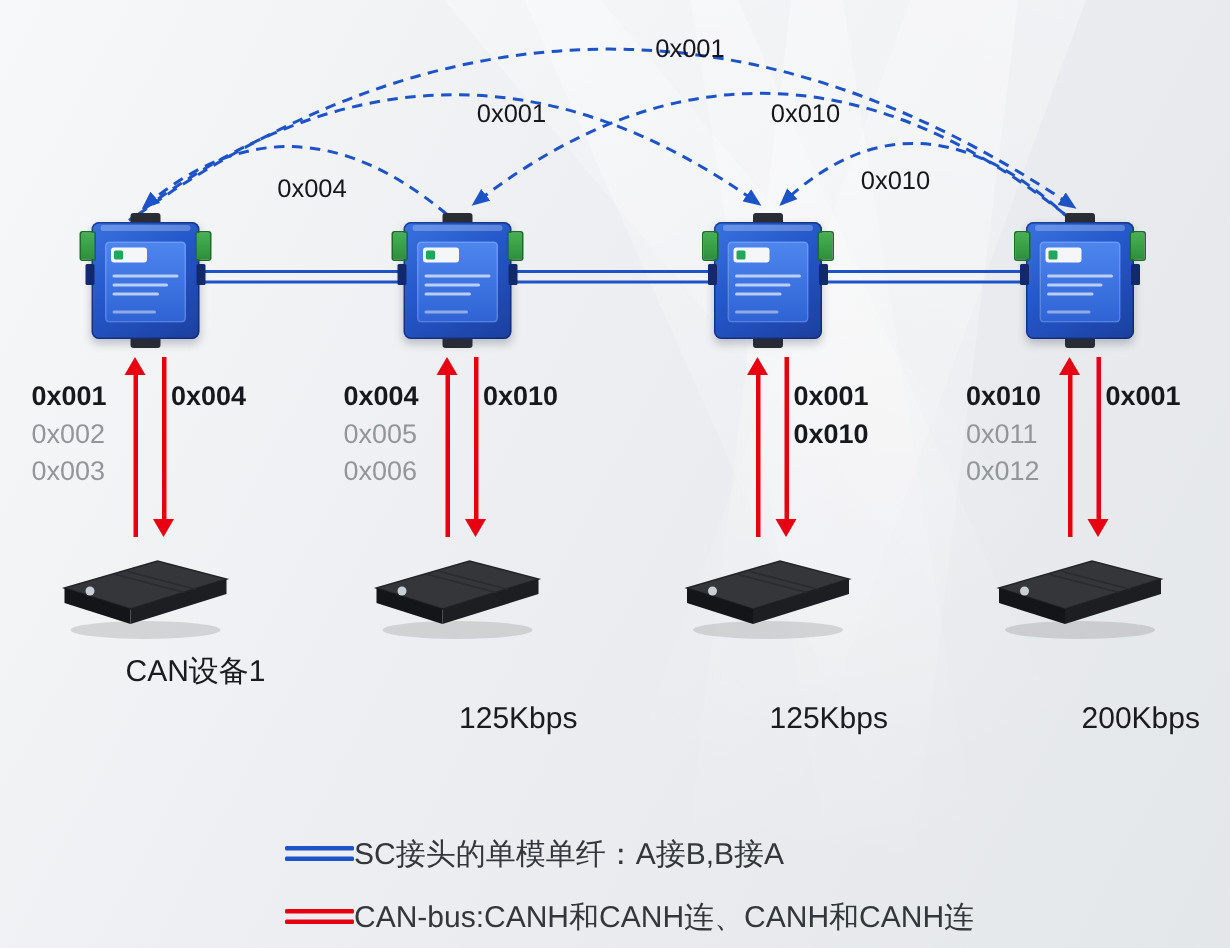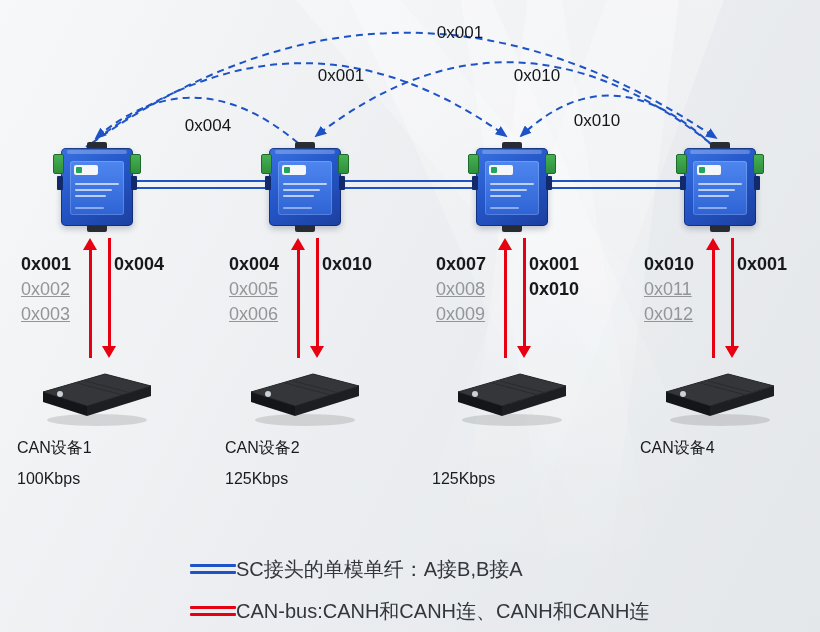--- a/index.html
+++ b/index.html
@@ -72,27 +72,27 @@
   .varrow-down .vline{top:0;bottom:10px;}
   .vhead{position:absolute;left:0;width:0;height:0;border-left:7px solid transparent;border-right:7px solid transparent;}
   .varrow-up .vhead{top:0;border-bottom:12px solid var(--can-red);}
   .varrow-down .vhead{bottom:0;border-top:12px solid var(--can-red);}
 
   
   .ids{position:absolute;top:252px;width:62px;}
   .up-ids{left:4px;}
   .down-ids{left:97px;}
   .id{height:25px;line-height:25px;font-size:18px;font-weight:700;color:var(--ink);}
-  .id.dim{font-weight:400;color:var(--dim);text-decoration:underline;}
+  .id.dim{font-weight:400;color:var(--dim);}
 
   
   .device{position:absolute;left:20px;top:364px;}
 
-  .dev-name,.dev-speed{position:absolute;left:0;width:160px;text-align:left;
-                       font-size:16px;color:#191b1e;line-height:24px;}
+  .dev-name,.dev-speed{position:absolute;left:0;width:160px;text-align:right;
+                       font-size:20px;color:#191b1e;line-height:24px;}
   .dev-name{top:436px;}
   .dev-speed{top:467px;}
 
   
   .legend{position:absolute;left:190px;z-index:3;}
   .legend-row{position:absolute;left:0;display:flex;align-items:center;height:26px;}
   .lr1{top:556px;}
   .lr2{top:598px;}
   .legend-line{width:46px;display:flex;flex-direction:column;gap:4px;}
   .legend-bar{height:3px;border-radius:1px;}
@@ -174,21 +174,20 @@
     <svg class="device" width="120" height="64" viewBox="0 0 120 64">
       <ellipse cx="60" cy="56" rx="50" ry="6" fill="rgba(0,0,0,0.12)"></ellipse>
       <polygon points="6,28 68,10 114,22 50,42" fill="#35363a" stroke="#232427" stroke-width="1"></polygon>
       <polygon points="6,28 50,42 50,52 6,38" fill="#141518"></polygon>
       <polygon points="50,42 114,22 114,32 50,52" fill="#1d1e22"></polygon>
       <line x1="40" y1="19" x2="86" y2="31" stroke="#2a2b2f" stroke-width="1"></line>
       <line x1="48" y1="17" x2="94" y2="29" stroke="#2a2b2f" stroke-width="1"></line>
       <circle cx="23" cy="30" r="3" fill="#c9d0d7"></circle>
     </svg>
     <div class="dev-name">CAN设备1</div>
-    <div class="dev-speed">100Kbps</div>
   </div>
 
   <div class="node" style="left:225px">
     <div class="converter">
       <span class="conv-clip clip-t"></span>
       <span class="conv-clip clip-b"></span>
       <div class="conv-body">
         <div class="conv-top-edge"></div>
         <div class="conv-panel">
           <div class="conv-logo"></div>
@@ -222,21 +221,20 @@
     </div>
     <svg class="device" width="120" height="64" viewBox="0 0 120 64">
       <ellipse cx="60" cy="56" rx="50" ry="6" fill="rgba(0,0,0,0.12)"></ellipse>
       <polygon points="6,28 68,10 114,22 50,42" fill="#35363a" stroke="#232427" stroke-width="1"></polygon>
       <polygon points="6,28 50,42 50,52 6,38" fill="#141518"></polygon>
       <polygon points="50,42 114,22 114,32 50,52" fill="#1d1e22"></polygon>
       <line x1="40" y1="19" x2="86" y2="31" stroke="#2a2b2f" stroke-width="1"></line>
       <line x1="48" y1="17" x2="94" y2="29" stroke="#2a2b2f" stroke-width="1"></line>
       <circle cx="23" cy="30" r="3" fill="#c9d0d7"></circle>
     </svg>
-    <div class="dev-name">CAN设备2</div>
     <div class="dev-speed">125Kbps</div>
   </div>
 
   <div class="node" style="left:432px">
     <div class="converter">
       <span class="conv-clip clip-t"></span>
       <span class="conv-clip clip-b"></span>
       <div class="conv-body">
         <div class="conv-top-edge"></div>
         <div class="conv-panel">
@@ -253,25 +251,20 @@
       <span class="port port-r"></span>
     </div>
     <div class="varrow varrow-up">
         <span class="vline"></span>
         <span class="vhead"></span>
       </div>
     <div class="varrow varrow-down">
         <span class="vline"></span>
         <span class="vhead"></span>
       </div>
-    <div class="ids up-ids">
-      <div class="id">0x007</div>
-      <div class="id dim">0x008</div>
-      <div class="id dim">0x009</div>
-    </div>
     <div class="ids down-ids">
       <div class="id">0x001</div>
       <div class="id">0x010</div>
     </div>
     <svg class="device" width="120" height="64" viewBox="0 0 120 64">
       <ellipse cx="60" cy="56" rx="50" ry="6" fill="rgba(0,0,0,0.12)"></ellipse>
       <polygon points="6,28 68,10 114,22 50,42" fill="#35363a" stroke="#232427" stroke-width="1"></polygon>
       <polygon points="6,28 50,42 50,52 6,38" fill="#141518"></polygon>
       <polygon points="50,42 114,22 114,32 50,52" fill="#1d1e22"></polygon>
       <line x1="40" y1="19" x2="86" y2="31" stroke="#2a2b2f" stroke-width="1"></line>
@@ -319,21 +312,21 @@
     </div>
     <svg class="device" width="120" height="64" viewBox="0 0 120 64">
       <ellipse cx="60" cy="56" rx="50" ry="6" fill="rgba(0,0,0,0.12)"></ellipse>
       <polygon points="6,28 68,10 114,22 50,42" fill="#35363a" stroke="#232427" stroke-width="1"></polygon>
       <polygon points="6,28 50,42 50,52 6,38" fill="#141518"></polygon>
       <polygon points="50,42 114,22 114,32 50,52" fill="#1d1e22"></polygon>
       <line x1="40" y1="19" x2="86" y2="31" stroke="#2a2b2f" stroke-width="1"></line>
       <line x1="48" y1="17" x2="94" y2="29" stroke="#2a2b2f" stroke-width="1"></line>
       <circle cx="23" cy="30" r="3" fill="#c9d0d7"></circle>
     </svg>
-    <div class="dev-name">CAN设备4</div>
+    <div class="dev-speed">200Kbps</div>
   </div>
 
   <div class="legend">
     <div class="legend-row lr1">
       <div class="legend-line blue">
         <div class="legend-bar"></div>
         <div class="legend-bar"></div>
       </div>
       <div class="legend-text">SC接头的单模单纤：A接B,B接A</div>
     </div>

